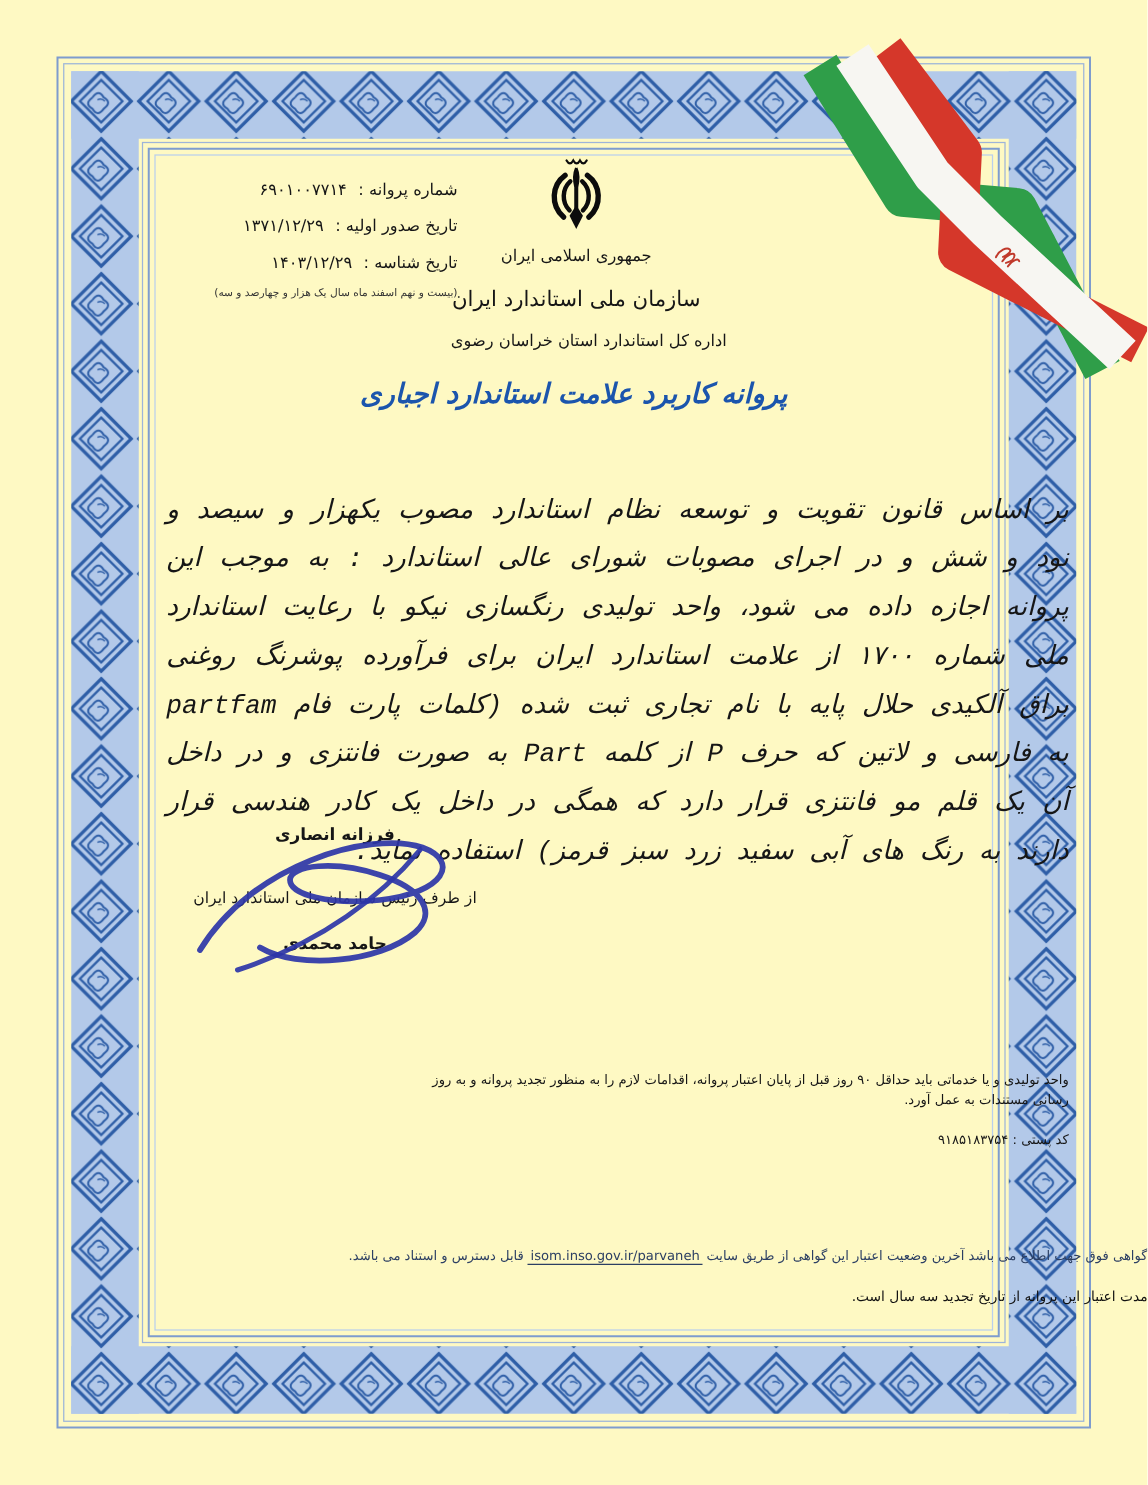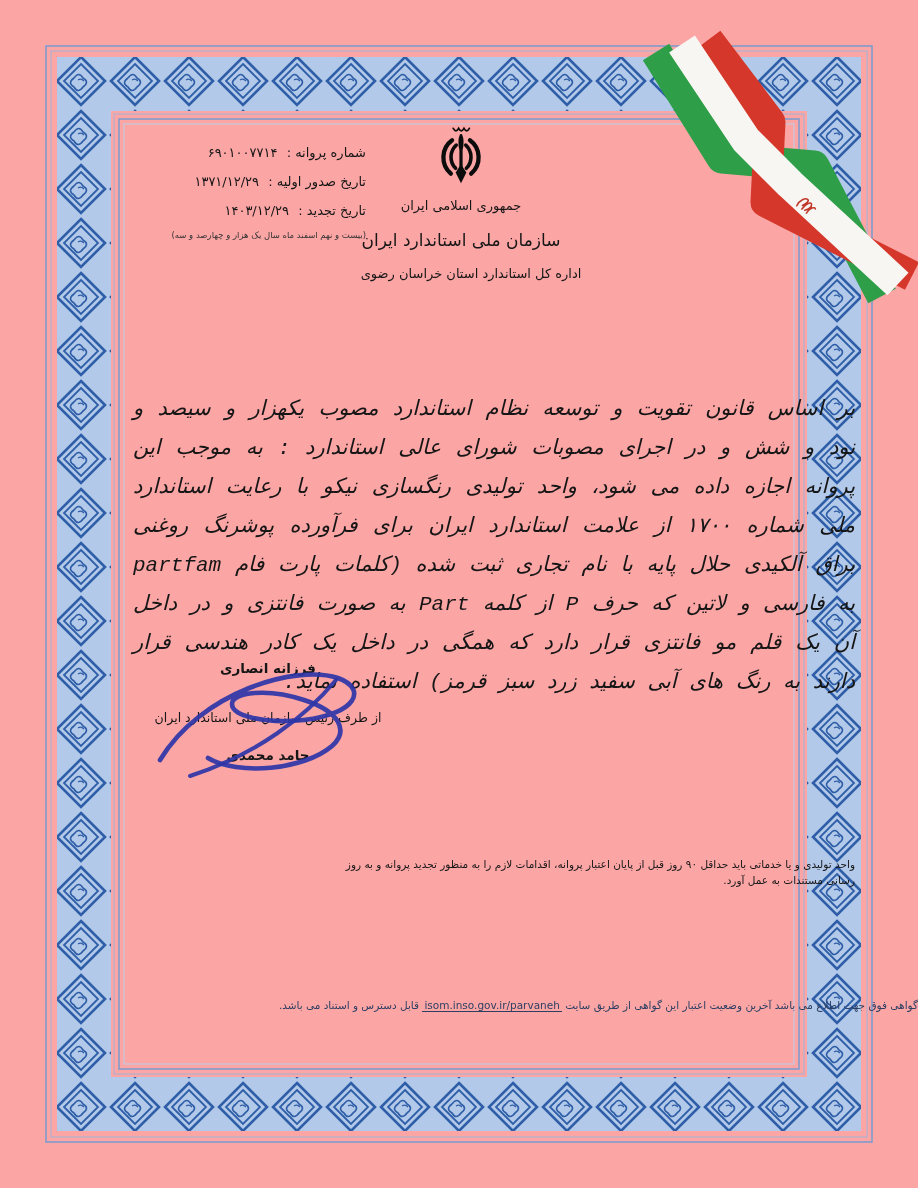--- a/index.html
+++ b/index.html
@@ -1,17 +1,17 @@
 <!DOCTYPE html>
 <html lang="fa"><head>
 <meta charset="utf-8">
 <style>
   html,body{margin:0;padding:0;background:#ffffff;}
   .page{
-    position:relative;width:918px;height:1188px;background:#fca5a5;
+    position:relative;width:918px;height:1188px;background:#fef9c3;
     overflow:hidden;font-family:"DejaVu Sans",sans-serif;color:#161616;
     direction:rtl;
   }
   svg{display:block;}
   .frame-svg,.ribbon-svg{position:absolute;top:0;left:0;pointer-events:none;}
   .ribbon-svg{z-index:5;}
   .content{position:absolute;inset:0;z-index:3;}
 
   .info-block{
     position:absolute;top:138px;left:128px;width:238px;
@@ -99,21 +99,21 @@
     <div class="info-block">
       <div class="info-line">
         <span>شماره پروانه :</span>
         <span>۶۹۰۱۰۰۷۷۱۴</span>
       </div>
       <div class="info-line">
         <span>تاریخ صدور اولیه :</span>
         <span>۱۳۷۱/۱۲/۲۹</span>
       </div>
       <div class="info-line">
-        <span>تاریخ تجدید :</span>
+        <span>تاریخ شناسه :</span>
         <span>۱۴۰۳/۱۲/۲۹</span>
       </div>
       <div class="info-words">(بیست و نهم اسفند ماه سال یک هزار و چهارصد و سه)</div>
     </div>
 
     <div class="header-block">
       <div class="emblem-wrap">
         <svg width="64" height="62" viewBox="-40 -52 80 104">
           <path d="M-13,-48 q4.5,8 9,0 q4.5,8 9,0 q4.5,8 9,0" fill="none" stroke="#0c0c0c" stroke-width="3" stroke-linecap="round"></path>
           <path d="M0,-38 C4,-29 3,-20 1,-12 L1,16 L-1,16 L-1,-12 C-3,-20 -4,-29 0,-38" fill="#0c0c0c" stroke="#0c0c0c" stroke-width="3.4"></path>
@@ -122,39 +122,42 @@
           <path d="M-8,-20 C-19,-10 -20,8 -9,19" fill="none" stroke="#0c0c0c" stroke-width="6" stroke-linecap="round"></path>
           <path d="M15,-28 C33,-15 35,12 17,28" fill="none" stroke="#0c0c0c" stroke-width="7.2" stroke-linecap="round"></path>
           <path d="M8,-20 C19,-10 20,8 9,19" fill="none" stroke="#0c0c0c" stroke-width="6" stroke-linecap="round"></path>
         </svg>
       </div>
       <div class="header-country">جمهوری اسلامی ایران</div>
       <div class="header-org">سازمان ملی استاندارد ایران</div>
       <div class="header-office">اداره کل استاندارد استان خراسان رضوی</div>
     </div>
 
+    <h1 class="title">پروانه کاربرد علامت استاندارد اجباری</h1>
 
     <p class="body-text">بر اساس قانون تقویت و توسعه نظام استاندارد مصوب یکهزار و سیصد و نود و شش و در اجرای مصوبات شورای عالی استاندارد : به موجب این پروانه اجازه داده می شود، واحد تولیدی رنگسازی نیکو با رعایت استاندارد ملی شماره ۱۷۰۰ از علامت استاندارد ایران برای فرآورده پوشرنگ روغنی براق آلکیدی حلال پایه با نام تجاری ثبت شده (کلمات پارت فام partfam به فارسی و لاتین که حرف P از کلمه Part به صورت فانتزی و در داخل آن یک قلم مو فانتزی قرار دارد که همگی در داخل یک کادر هندسی قرار دارند به رنگ های آبی سفید زرد سبز قرمز) استفاده نماید.</p>
 
     <div class="signature-block">
       <div class="sig-name-top">فرزانه انصاری</div>
       <div class="sig-behalf">از طرف رئیس سازمان ملی استاندارد ایران</div>
       <div class="sig-name-bottom">حامد محمدی</div>
       <svg class="sig-scribble" width="250" height="122" viewBox="0 0 250 122">
         <path d="M14,102 C55,34 150,6 192,20 C222,31 210,56 158,62 C118,66 86,58 86,46 C86,34 122,30 158,42 C192,53 204,72 186,88 C158,112 92,118 62,100" fill="none" stroke="#2c35a8" stroke-width="4.6" stroke-linecap="round" opacity="0.92"></path>
         <path d="M190,22 C160,58 112,96 44,118" fill="none" stroke="#2c35a8" stroke-width="4" stroke-linecap="round" opacity="0.92"></path>
       </svg>
     </div>
 
     <div class="details-block">
       <div class="detail-line">واحد تولیدی و یا خدماتی باید حداقل ۹۰ روز قبل از پایان اعتبار پروانه، اقدامات لازم را به منظور تجدید پروانه و به روز رسانی مستندات به عمل آورد.</div>
+      <div class="detail-line">کد پستی : ۹۱۸۵۱۸۳۷۵۴</div>
     </div>
 
     <div class="bottom-block">
       <div class="validity-note">
         <span>گواهی فوق جهت اطلاع می باشد آخرین وضعیت اعتبار این گواهی از طریق سایت</span>
         <span class="url">isom.inso.gov.ir/parvaneh</span>
         <span>قابل دسترس و استناد می باشد.</span>
       </div>
+      <div class="validity-duration">مدت اعتبار این پروانه از تاریخ تجدید سه سال است.</div>
     </div>
 
   </div>
 </div>
 
 </body></html>

